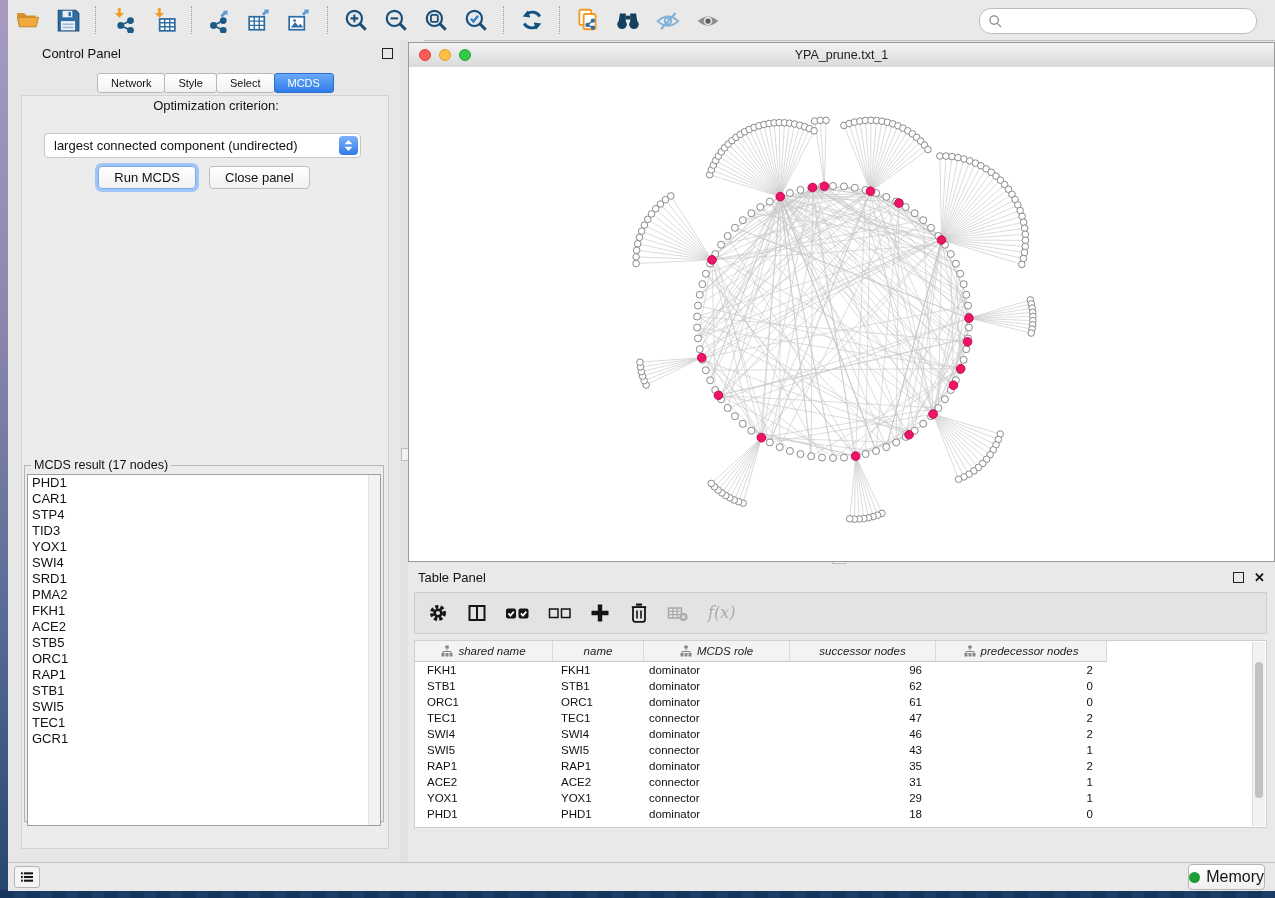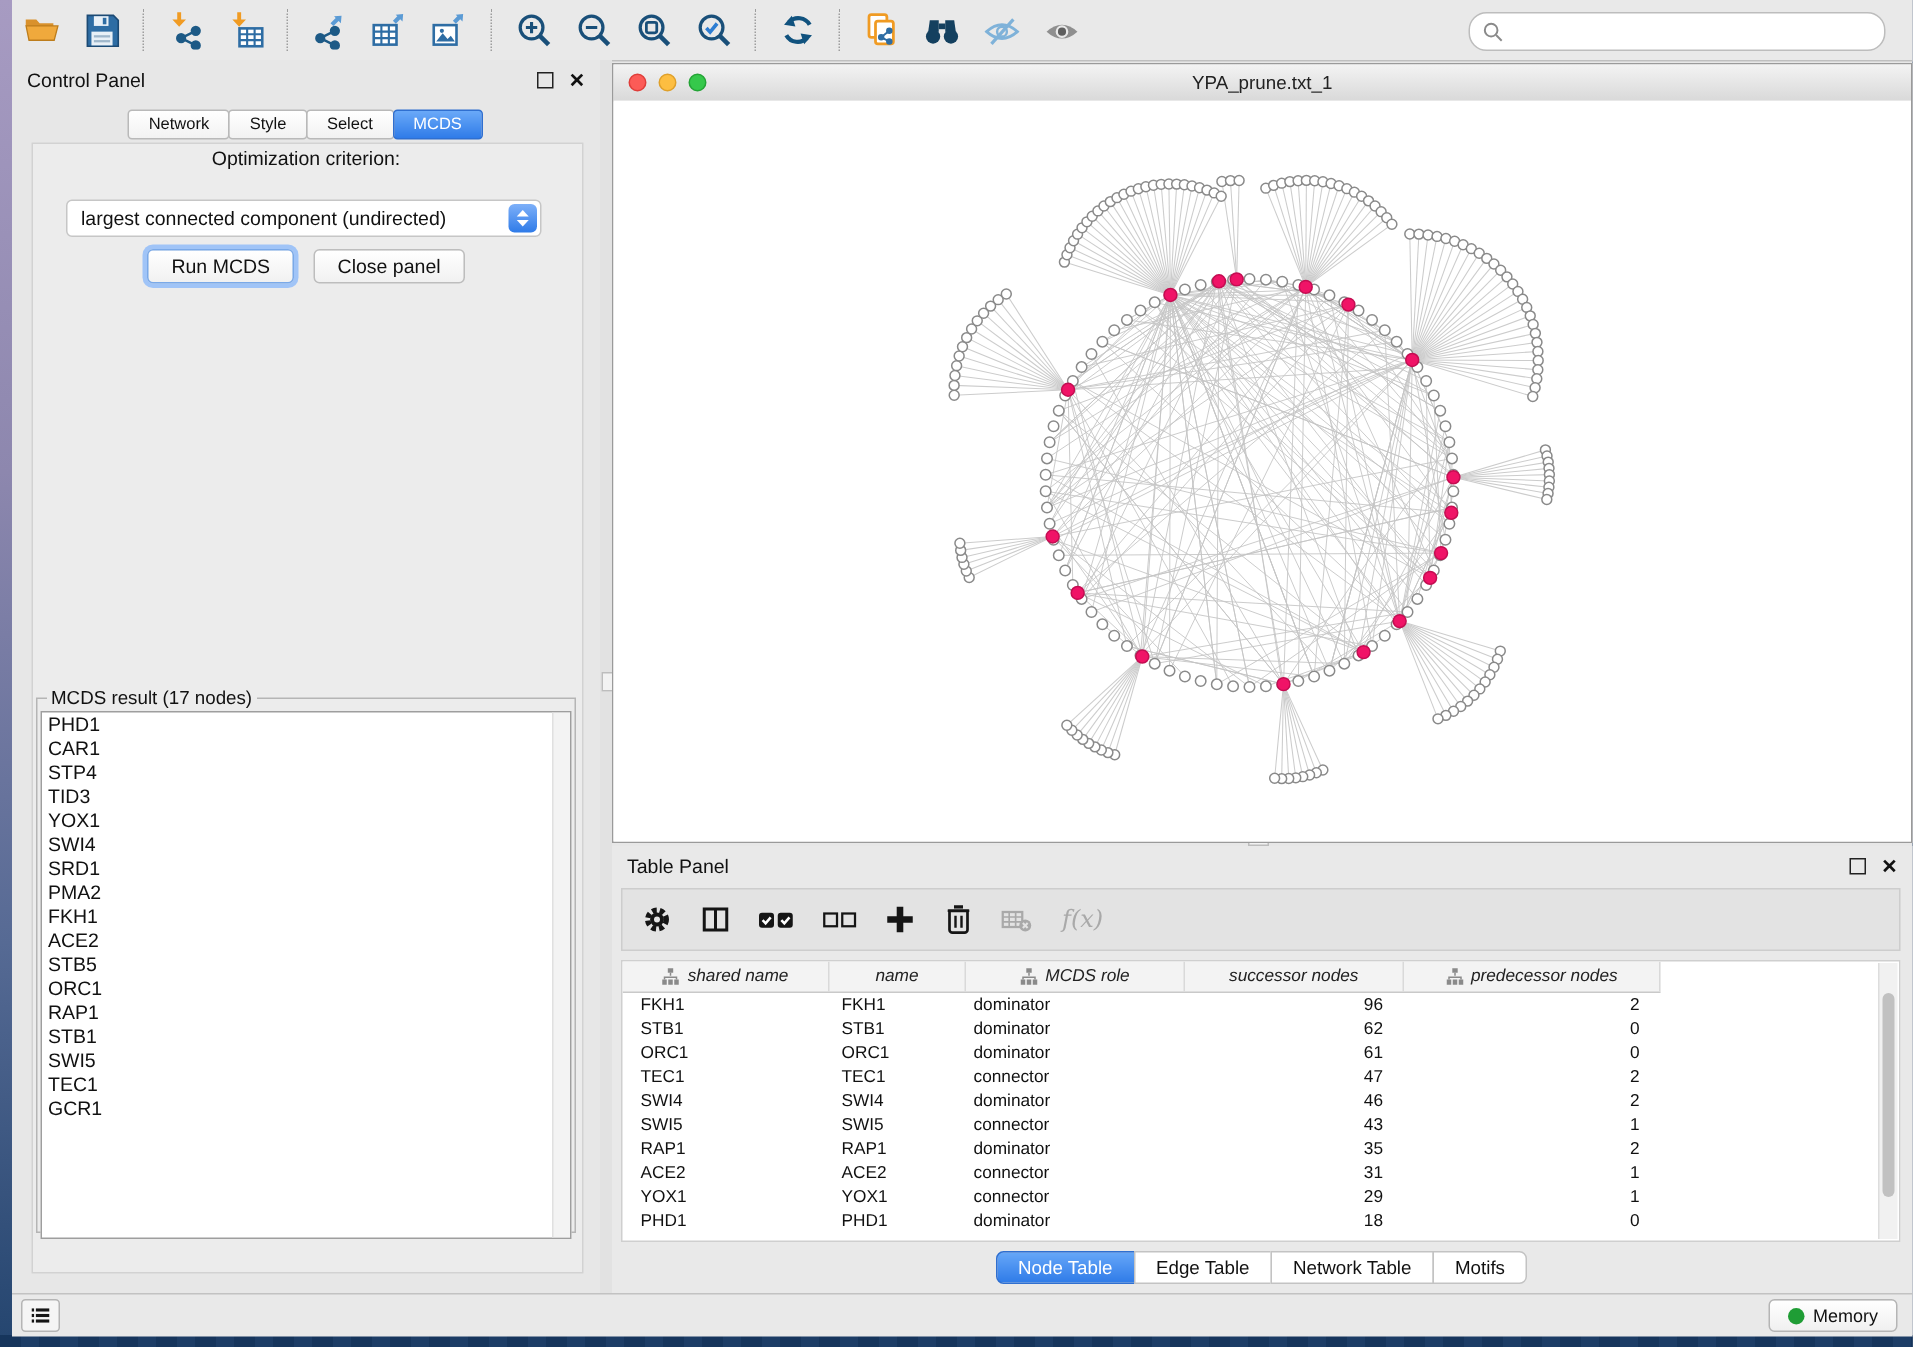--- a/index.html
+++ b/index.html
@@ -14,21 +14,21 @@
   .toolbar{position:absolute;left:0;top:0;width:1267px;height:40px;background:#e9e9e9;
     border-bottom:1px solid #bfbfbf;display:flex;align-items:center;}
   .tbtn{width:36px;height:34px;display:flex;align-items:center;justify-content:center;
     background:none;border:0;padding:0;margin:0 2px;}
   .tsep{width:1px;height:28px;border-left:1px dotted #9e9e9e;margin:0 7px;}
   .searchbox{position:absolute;right:18px;top:8px;width:268px;height:24px;background:#fff;
     border:1px solid #bdbdbd;border-radius:12px;display:flex;align-items:center;padding-left:8px;}
   .searchbox input{border:0;outline:none;font-size:12px;width:220px;background:transparent;}
 
   
-  .cp{position:absolute;left:0;top:40px;width:392px;height:822px;background:#e7e7e7;}
+  .cp{position:absolute;left:0;top:40px;width:392px;height:822px;background:#e7e7e7;padding-left:24px;}
   .panel-head{height:26px;display:flex;align-items:center;font-size:13px;color:#111;padding:0 10px;}
   .panel-head .sp{flex:1;}
   .float-ic{width:9px;height:9px;border:1.5px solid #222;margin-right:10px;display:inline-block;}
   .close-ic{font-size:13px;font-weight:bold;color:#111;line-height:1;}
   .ctabs{position:absolute;left:0;top:33px;width:100%;display:flex;justify-content:center;}
   .ctab{font-size:11px;padding:3px 13px;background:linear-gradient(#ffffff,#f2f2f2);
     border:1px solid #b9b9b9;margin-left:-1px;color:#111;border-radius:3px;}
   .ctab.active{background:linear-gradient(#6aa9f8,#2f7be8);color:#fff;border-color:#2f6fd0;}
   .cp-card{position:absolute;left:13px;top:55px;width:366px;height:752px;background:#ececec;
     border:1px solid #d2d2d2;}
@@ -86,22 +86,22 @@
   .tptab:first-child{border-radius:5px 0 0 5px;}
   .tptab:last-child{border-radius:0 5px 5px 0;}
   .tptab.active{background:linear-gradient(#66a7f8,#2f7be8);color:#fff;border-color:#2f6fd0;border-radius:5px 0 0 5px;}
 
   
   .statusbar{position:absolute;left:0;top:862px;width:1267px;height:28px;background:#e9e9e9;
     border-top:1px solid #c2c2c2;display:flex;align-items:center;}
   .sb-left{width:26px;height:22px;margin-left:6px;background:#f5f5f5;border:1px solid #b5b5b5;
     border-radius:3px;display:flex;align-items:center;justify-content:center;}
   .sb-spacer{flex:1;}
-  .memory-btn{display:flex;align-items:center;gap:6px;font-size:12px;color:#111;margin-right:10px;
-    padding:3px 12px;background:linear-gradient(#fff,#f0f0f0);border:1px solid #b5b5b5;border-radius:4px;}
+  .memory-btn{display:flex;align-items:center;gap:6px;font-size:16px;color:#111;margin-right:10px;
+    padding:3px 0;background:linear-gradient(#fff,#f0f0f0);border:1px solid #b5b5b5;border-radius:4px;}
   .memdot{width:11px;height:11px;border-radius:50%;background:#1f9d35;}
 </style>
 </head>
 <body>
 
 <div class="wallpaper-left"></div>
 <div class="wallpaper-bottom"></div>
 
 <div class="app">
 
@@ -1095,26 +1095,20 @@
             <div class="td" style="width: 91px; padding: 0px 0px 0px 8px;">PHD1</div>
             <div class="td" style="width: 146px; padding: 0px 0px 0px 5px;">dominator</div>
             <div class="td num" style="width: 146px; padding: 0px 14px 0px 0px;">18</div>
             <div class="td num" style="width: 171px; padding: 0px 14px 0px 0px;">0</div>
           </div>
         </div>
       <div class="tscroll">
           <div class="thumb"></div>
         </div>
     </div>
-    <div class="tp-tabs">
-        <div class="tptab active">Node Table</div>
-        <div class="tptab">Edge Table</div>
-        <div class="tptab">Network Table</div>
-        <div class="tptab">Motifs</div>
-      </div>
   </div>
 
   <div class="statusbar">
     <button class="sb-left">
       <svg width="14" height="12" viewBox="0 0 14 12">
         <g fill="#151515">
           <rect x="0" y="0.5" width="2" height="2.4"></rect>
             <rect x="3.4" y="0.5" width="10.6" height="2.4"></rect>
           <rect x="0" y="4.8" width="2" height="2.4"></rect>
             <rect x="3.4" y="4.8" width="10.6" height="2.4"></rect>

